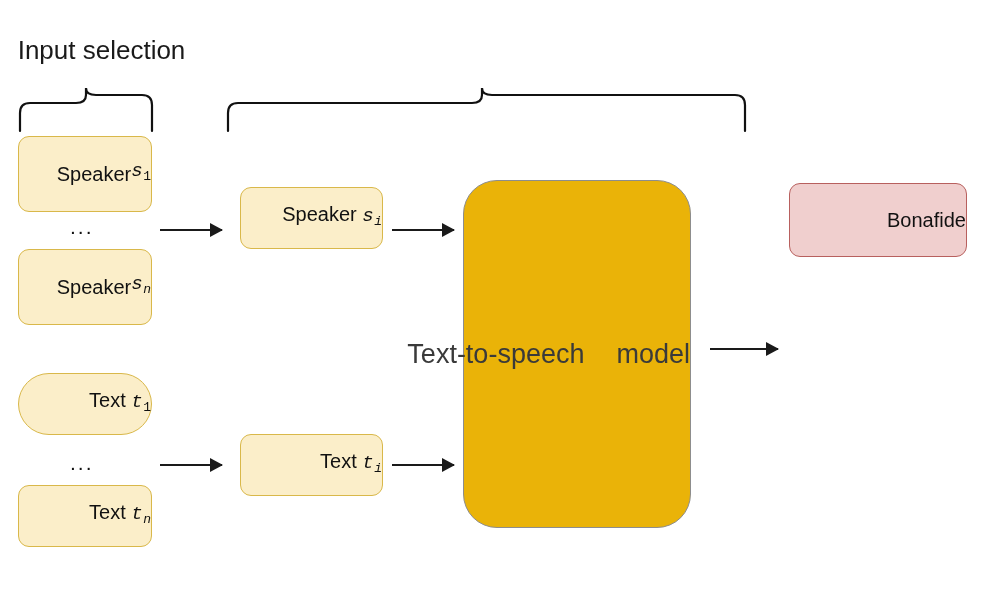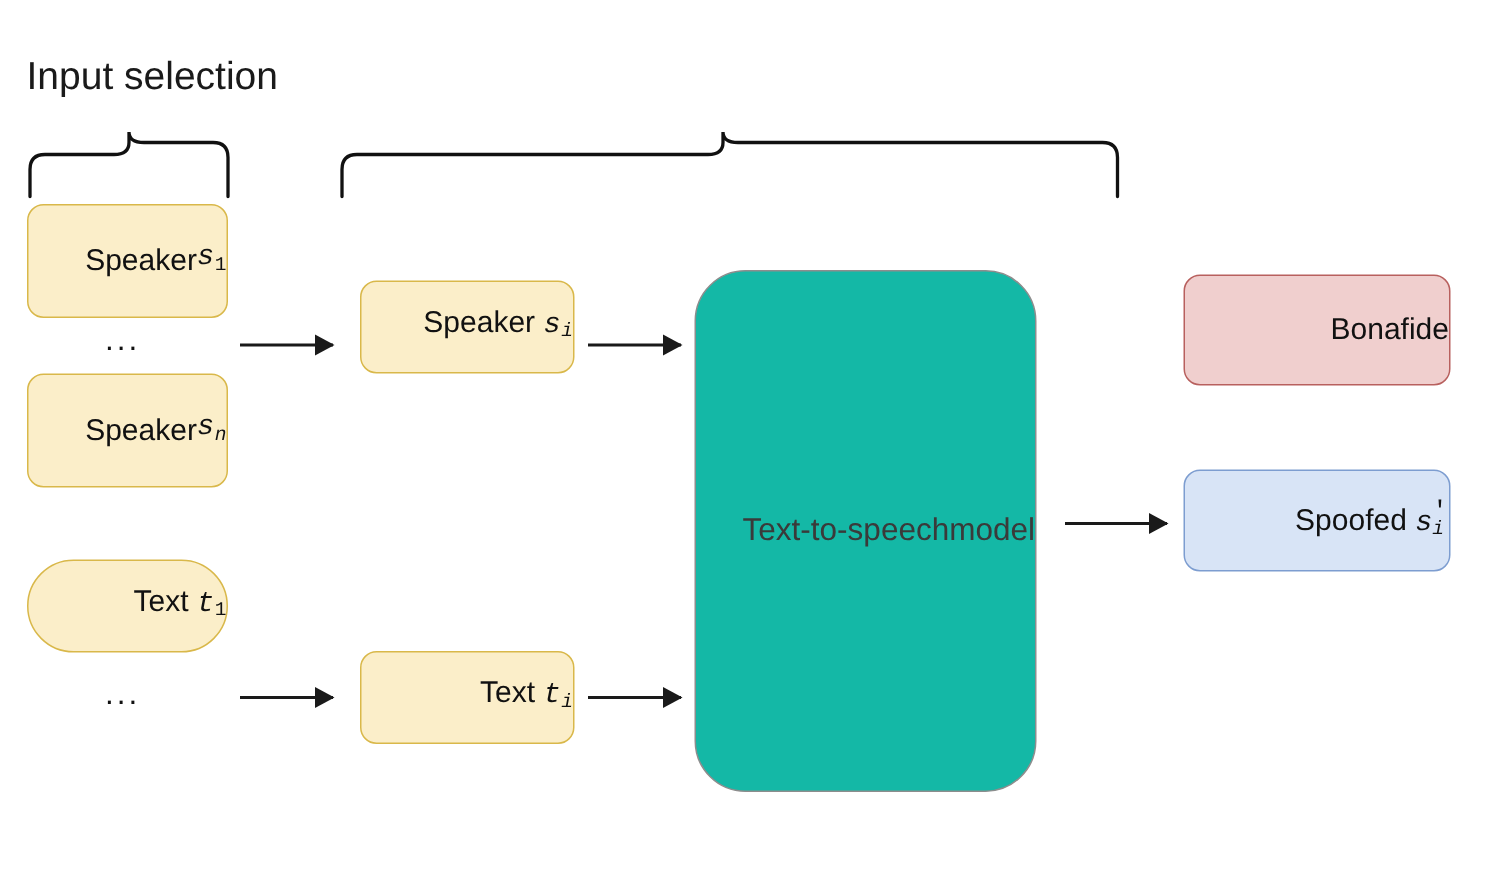--- a/index.html
+++ b/index.html
@@ -53,26 +53,27 @@
     line-height: 26px;
     color: #111111;
     border-width: 1.6px;
     border-style: solid;
   }
   .node.yellow {
     background: #fbeec9;
     border-color: #d9b84a;
   }
   .node.grey {
-    background: #14b8a6;
+    background: #eab308;
     border-color: #8d8d8d;
     border-radius: 34px;
     color: #3a3a3a;
-    font-size: 21px;
+    font-size: 27px;
     line-height: 36px;
+    gap: 32px;
   }
   .node.red {
     background: #f0cfce;
     border-color: #b8605e;
   }
   .node.blue {
     background: #d8e4f6;
     border-color: #7d9dd0;
   }
 
@@ -172,20 +173,23 @@
     <span class="node-line">Speaker</span>
     <span class="node-line mi"><span>s</span><span class="sub">n</span></span>
   </div>
 
   <div class="node yellow" style="left:18px; top:373px; width:134px; height:62px;border-radius:31px;">
     <span class="node-line"><span>Text</span>&nbsp;<span class="mi"><span>t</span><span class="sub upright">1</span></span></span>
   </div>
 
   <div class="ellipsis" style="left:70px; top:452px;">...</div>
 
+  <div class="node yellow" style="left:18px; top:485px; width:134px; height:62px;">
+    <span class="node-line"><span>Text</span>&nbsp;<span class="mi"><span>t</span><span class="sub">n</span></span></span>
+  </div>
 
   <div class="arrow" style="left:160px; top:229px; width:62px;"></div>
   <div class="arrow" style="left:160px; top:464px; width:62px;"></div>
 
   <div class="node yellow" style="left:240px; top:187px; width:143px; height:62px;">
     <span class="node-line"><span>Speaker</span>&nbsp;<span class="mi"><span>s</span><span class="sub">i</span></span></span>
   </div>
 
   <div class="node yellow" style="left:240px; top:434px; width:143px; height:62px;padding-left:24px;">
     <span class="node-line"><span>Text</span>&nbsp;<span class="mi"><span>t</span><span class="sub">i</span></span></span>
@@ -198,17 +202,14 @@
     <span class="node-line">Text-to-speech</span>
     <span class="node-line">model</span>
   </div>
 
   <div class="arrow" style="left:710px; top:348px; width:68px;"></div>
 
   <div class="node red" style="left:789px; top:183px; width:178px; height:74px;">
     <span class="node-line">Bonafide</span>
   </div>
 
-  <div class="node blue" style="left:789px; top:313px; width:178px; height:68px;">
-    <span class="node-line"><span>Spoofed</span>&nbsp;<span class="mi"><span class="primed"><span>s</span><span class="pr">′</span><span class="sb">i</span></span></span>&nbsp;&nbsp;</span>
-  </div>
 
 </div>
 
 </body></html>

